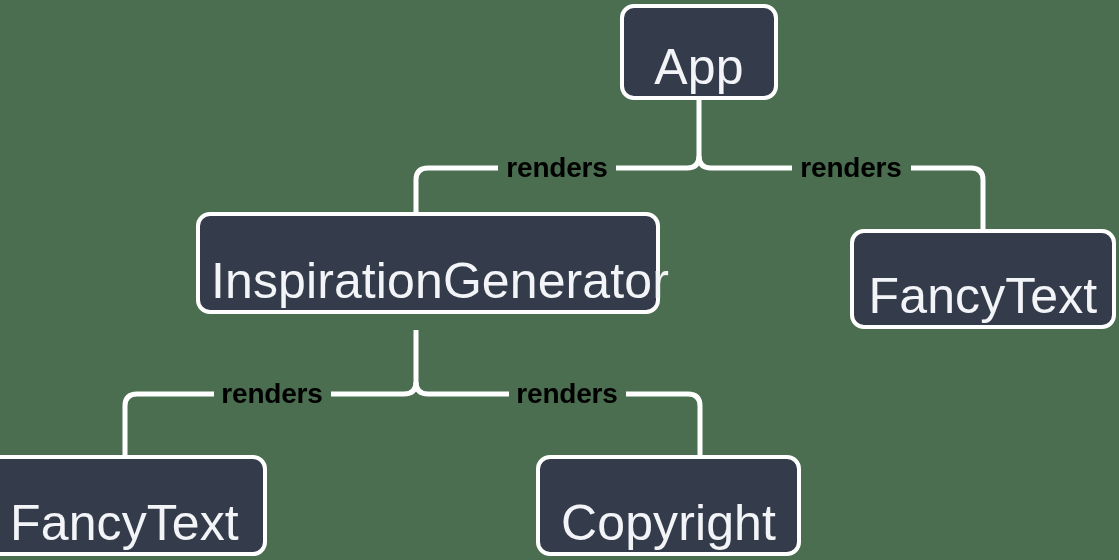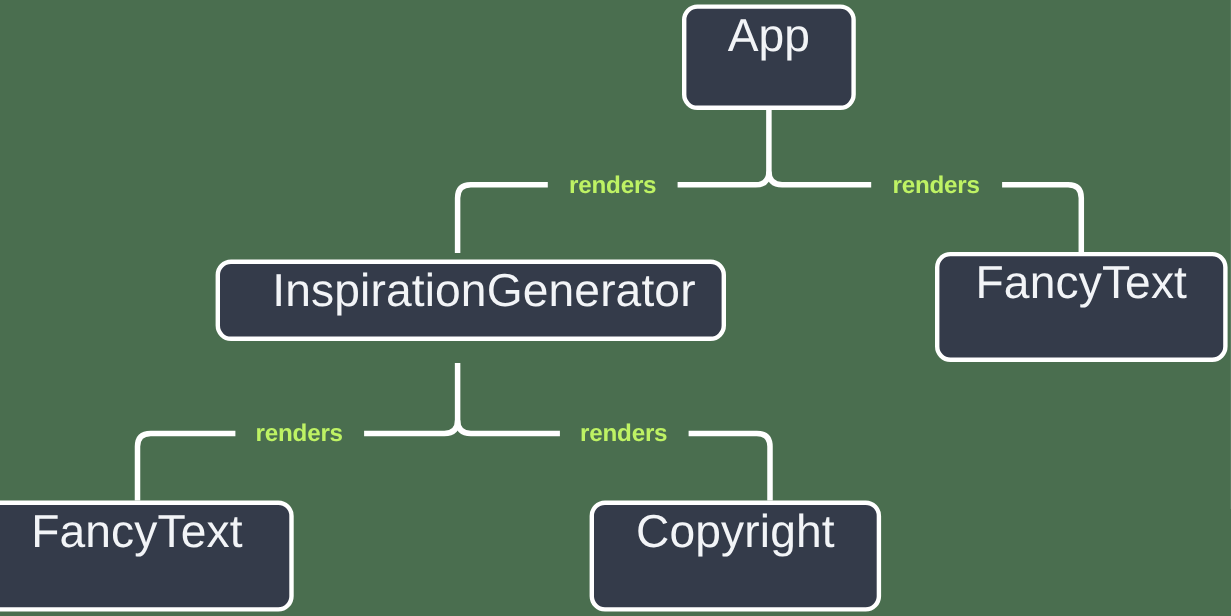--- a/index.html
+++ b/index.html
@@ -25,32 +25,32 @@
     width: 1119px;
     height: 560px;
   }
   .node {
     position: absolute;
     box-sizing: border-box;
     background: #343b4a;
     border: 4px solid #ffffff;
     border-radius: 14px;
     display: flex;
-    align-items: flex-start;
+    align-items: flex-end;
     justify-content: center;
     color: #f2f4f7;
-    font-size: 42px;
+    font-size: 50px;
     font-weight: 400;
     letter-spacing: 0.1px;
     white-space: nowrap;
   }
   .edge-label {
     position: absolute;
-    color: #bef264;
-    font-size: 22px;
+    color: #000000;
+    font-size: 28px;
     font-weight: 700;
     letter-spacing: -0.2px;
     white-space: nowrap;
     transform: translate(-50%, -50%);
     text-align: center;
   }
 </style>
 </head>
 <body>
 
@@ -72,21 +72,21 @@
       <path d="M 214 394 L 137 394 Q 125 394 125 406 L 125 455"></path>
 
       <path d="M 626 394 L 688 394 Q 700 394 700 406 L 700 455"></path>
     </g>
   </svg>
 
   <div class="node" style="left:620px; top:4px; width:158px; height:96px;">
     <span>App</span>
   </div>
 
-  <div class="node" style="left:196px; top:236px; width:464px; height:74px;padding-left:24px;">
+  <div class="node" style="left:196px; top:212px; width:464px; height:102px;padding-left:24px;">
     <span>InspirationGenerator</span>
   </div>
 
   <div class="node" style="left:850px; top:229px; width:266px; height:100px;">
     <span>FancyText</span>
   </div>
 
   <div class="node" style="left:-18px; top:455px; width:285px; height:101px;">
     <span>FancyText</span>
   </div>

